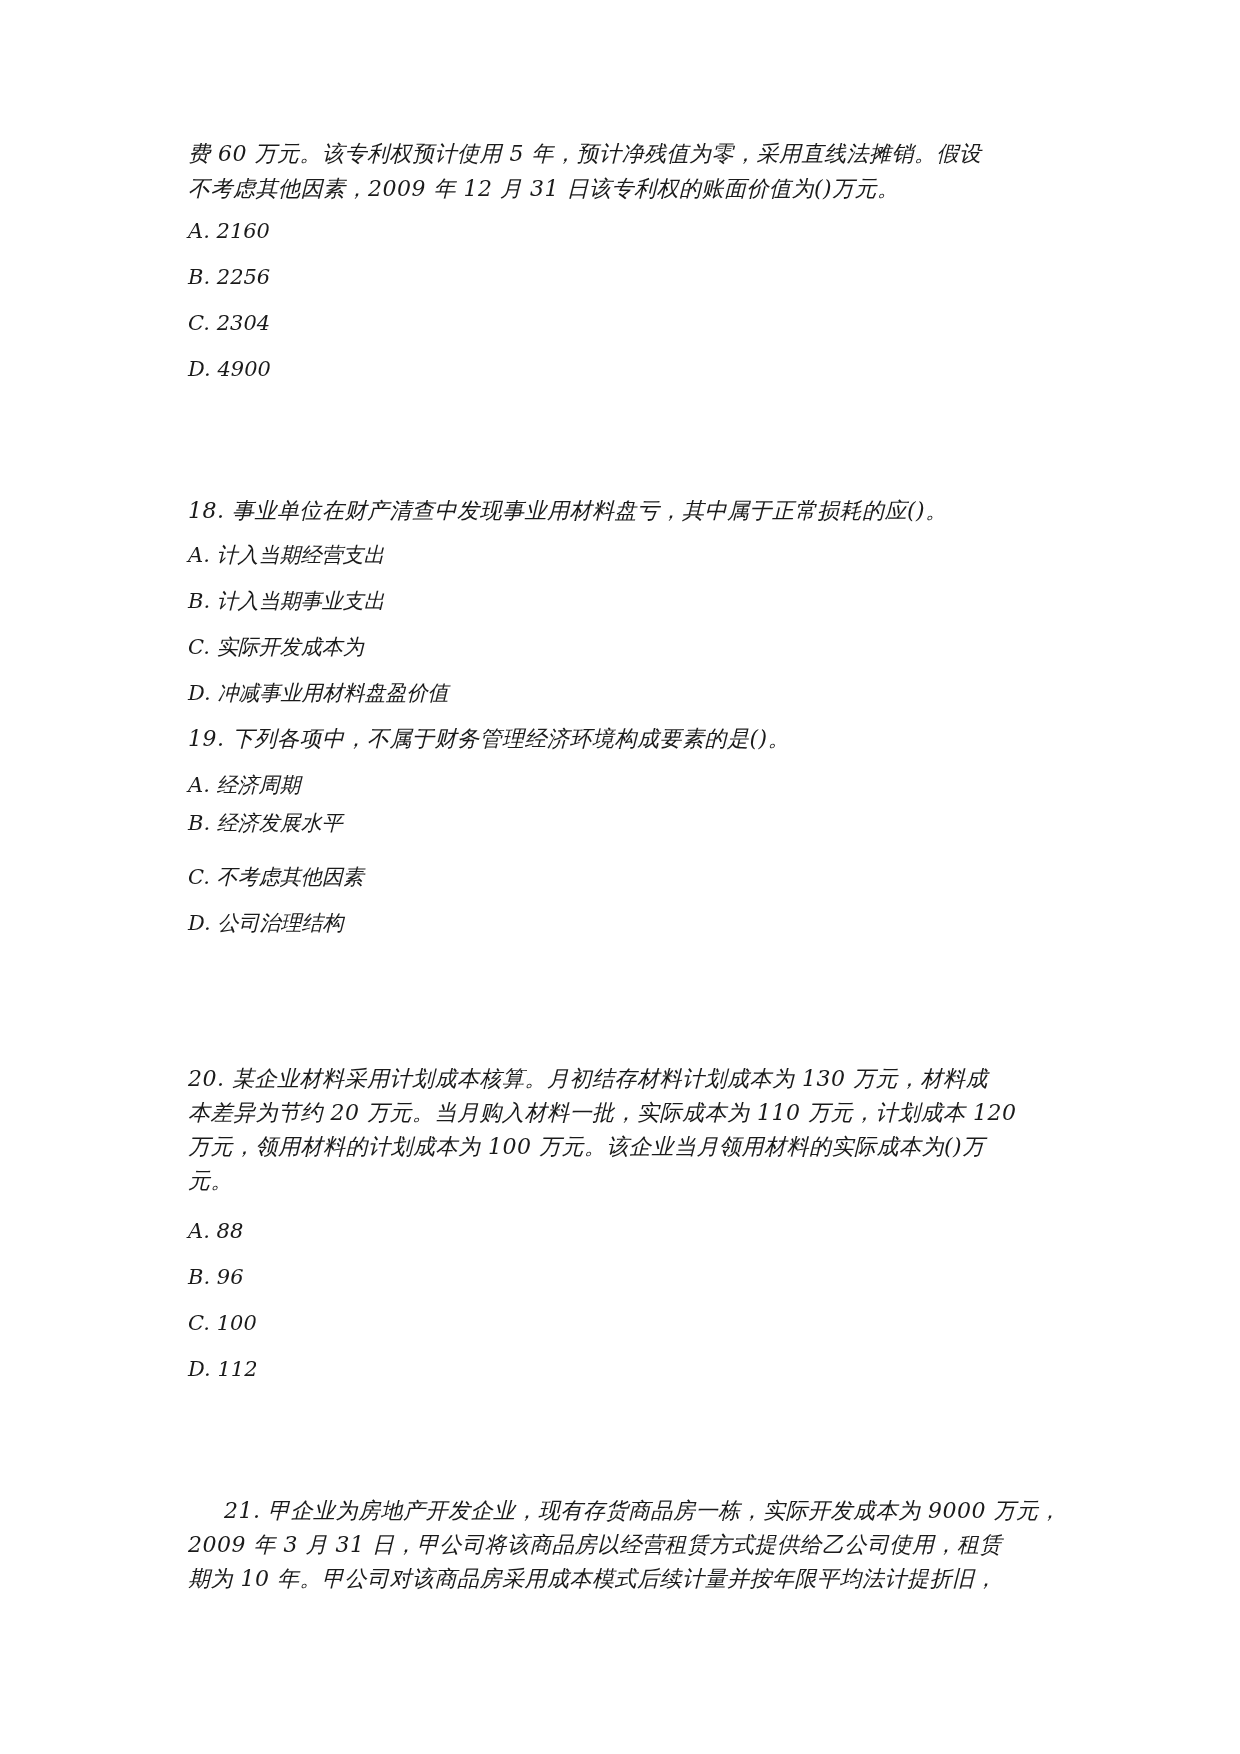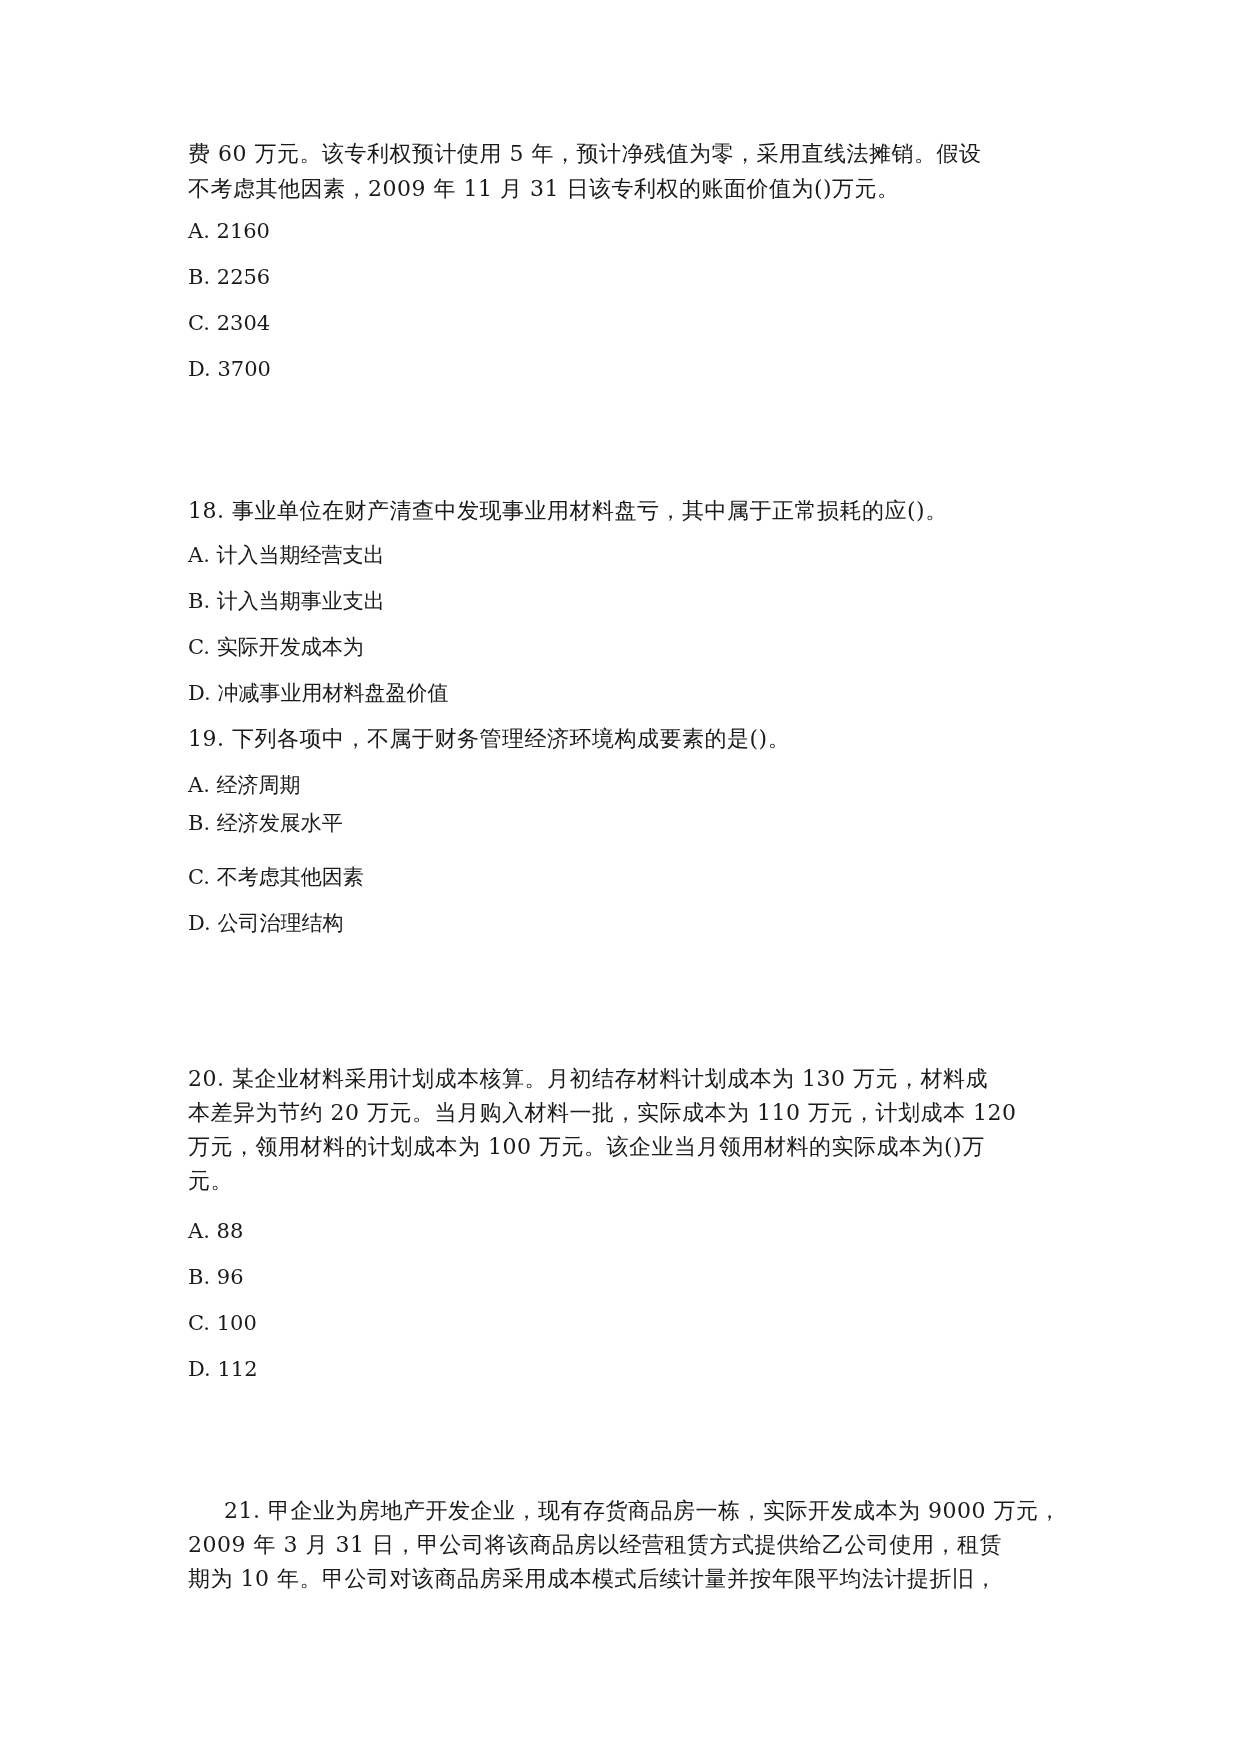--- a/index.html
+++ b/index.html
@@ -13,20 +13,21 @@
     position: relative;
     overflow: hidden;
     color: #1a1a1a;
     font-family: "DejaVu Serif", "Liberation Serif", serif;
   }
   .page {
     position: absolute;
     left: 0; top: 0;
     width: 1240px;
     height: 1250px;
+    font-style: italic;
   }
   .line {
     position: absolute;
     left: 188px;
     font-size: 22px;
     line-height: 34px;
     white-space: nowrap;
     letter-spacing: 0.5px;
   }
   .opt {
@@ -37,25 +38,25 @@
     white-space: nowrap;
   }
 </style>
 </head>
 <body>
 
 <div class="page">
 
   <div>
     <div class="line" style="top:137px;">费 60 万元。该专利权预计使用 5 年，预计净残值为零，采用直线法摊销。假设</div>
-    <div class="line" style="top:172px;">不考虑其他因素，2009 年 11 月 31 日该专利权的账面价值为()万元。</div>
+    <div class="line" style="top:172px;">不考虑其他因素，2009 年 12 月 31 日该专利权的账面价值为()万元。</div>
     <div class="opt" style="top:216px;">A. 2160</div>
     <div class="opt" style="top:262px;">B. 2256</div>
     <div class="opt" style="top:308px;">C. 2304</div>
-    <div class="opt" style="top:354px;">D. 3700</div>
+    <div class="opt" style="top:354px;">D. 4900</div>
   </div>
 
   <div>
     <div class="line" style="top:494px;">18. 事业单位在财产清查中发现事业用材料盘亏，其中属于正常损耗的应()。</div>
     <div class="opt" style="top:540px;">A. 计入当期经营支出</div>
     <div class="opt" style="top:586px;">B. 计入当期事业支出</div>
     <div class="opt" style="top:632px;">C. 实际开发成本为</div>
     <div class="opt" style="top:678px;">D. 冲减事业用材料盘盈价值</div>
   </div>
 

